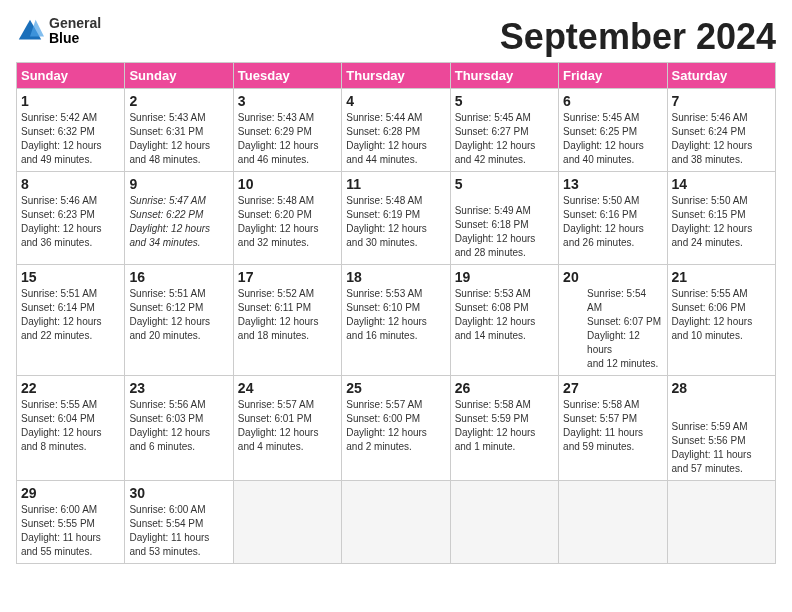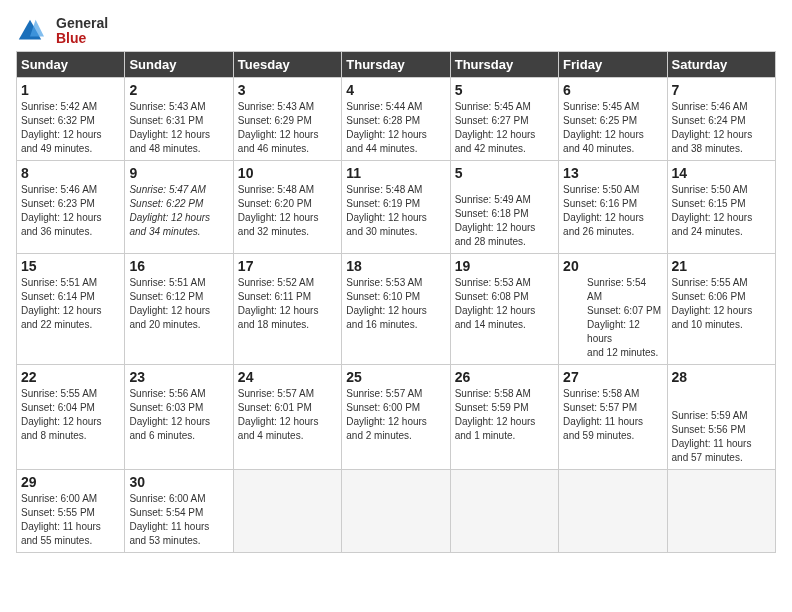--- a/index.html
+++ b/index.html
@@ -12,36 +12,36 @@
     }
     .header-area {
       display: flex;
       align-items: flex-start;
       justify-content: space-between;
       margin-bottom: 4px;
     }
     .logo {
       display: flex;
       align-items: center;
-      gap: 12px;
+      gap: 5px;
     }
     .logo-text {
       display: flex;
       flex-direction: column;
       line-height: 1.1;
     }
     .logo-general {
       font-size: 14px;
       font-weight: bold;
       color: #333;
     }
     .logo-blue {
       font-size: 14px;
       font-weight: bold;
-      color: #b91c1c;
+      color: #000000;
     }
     .logo-icon {
       width: 28px;
       height: 28px;
     }
     .title-area {
       text-align: right;
     }
     .month-title {
       font-size: 36px;
@@ -51,21 +51,21 @@
     .location-title {
       font-size: 16px;
       color: #444;
     }
     .calendar {
       width: 100%;
       border-collapse: collapse;
       table-layout: fixed;
     }
     .calendar th {
-      background: #404040;
+      background: #ec4899;
       color: #fff;
       font-size: 13px;
       font-weight: bold;
       padding: 5px 4px;
       border: 1px solid #ccc;
       text-align: left;
     }
     .calendar td {
       border: 1px solid #ccc;
       vertical-align: top;
@@ -99,20 +99,21 @@
     <svg class="logo-icon" viewBox="0 0 40 40">
       <polygon points="20,4 36,32 4,32" fill="#1a6fba"></polygon>
       <polygon points="28,4 40,28 20,28" fill="#4da3e8" opacity="0.7"></polygon>
     </svg>
     <div class="logo-text">
       <span class="logo-general">General</span>
       <span class="logo-blue">Blue</span>
     </div>
   </div>
   <div class="title-area">
+    <div class="month-title">September 2024</div>
   </div>
 </div>
 
 <table class="calendar">
   <thead>
     <tr id="header-row">
     <th>Sunday</th>
         <th>Sunday</th>
         <th>Tuesday</th>
         <th>Thursday</th>

